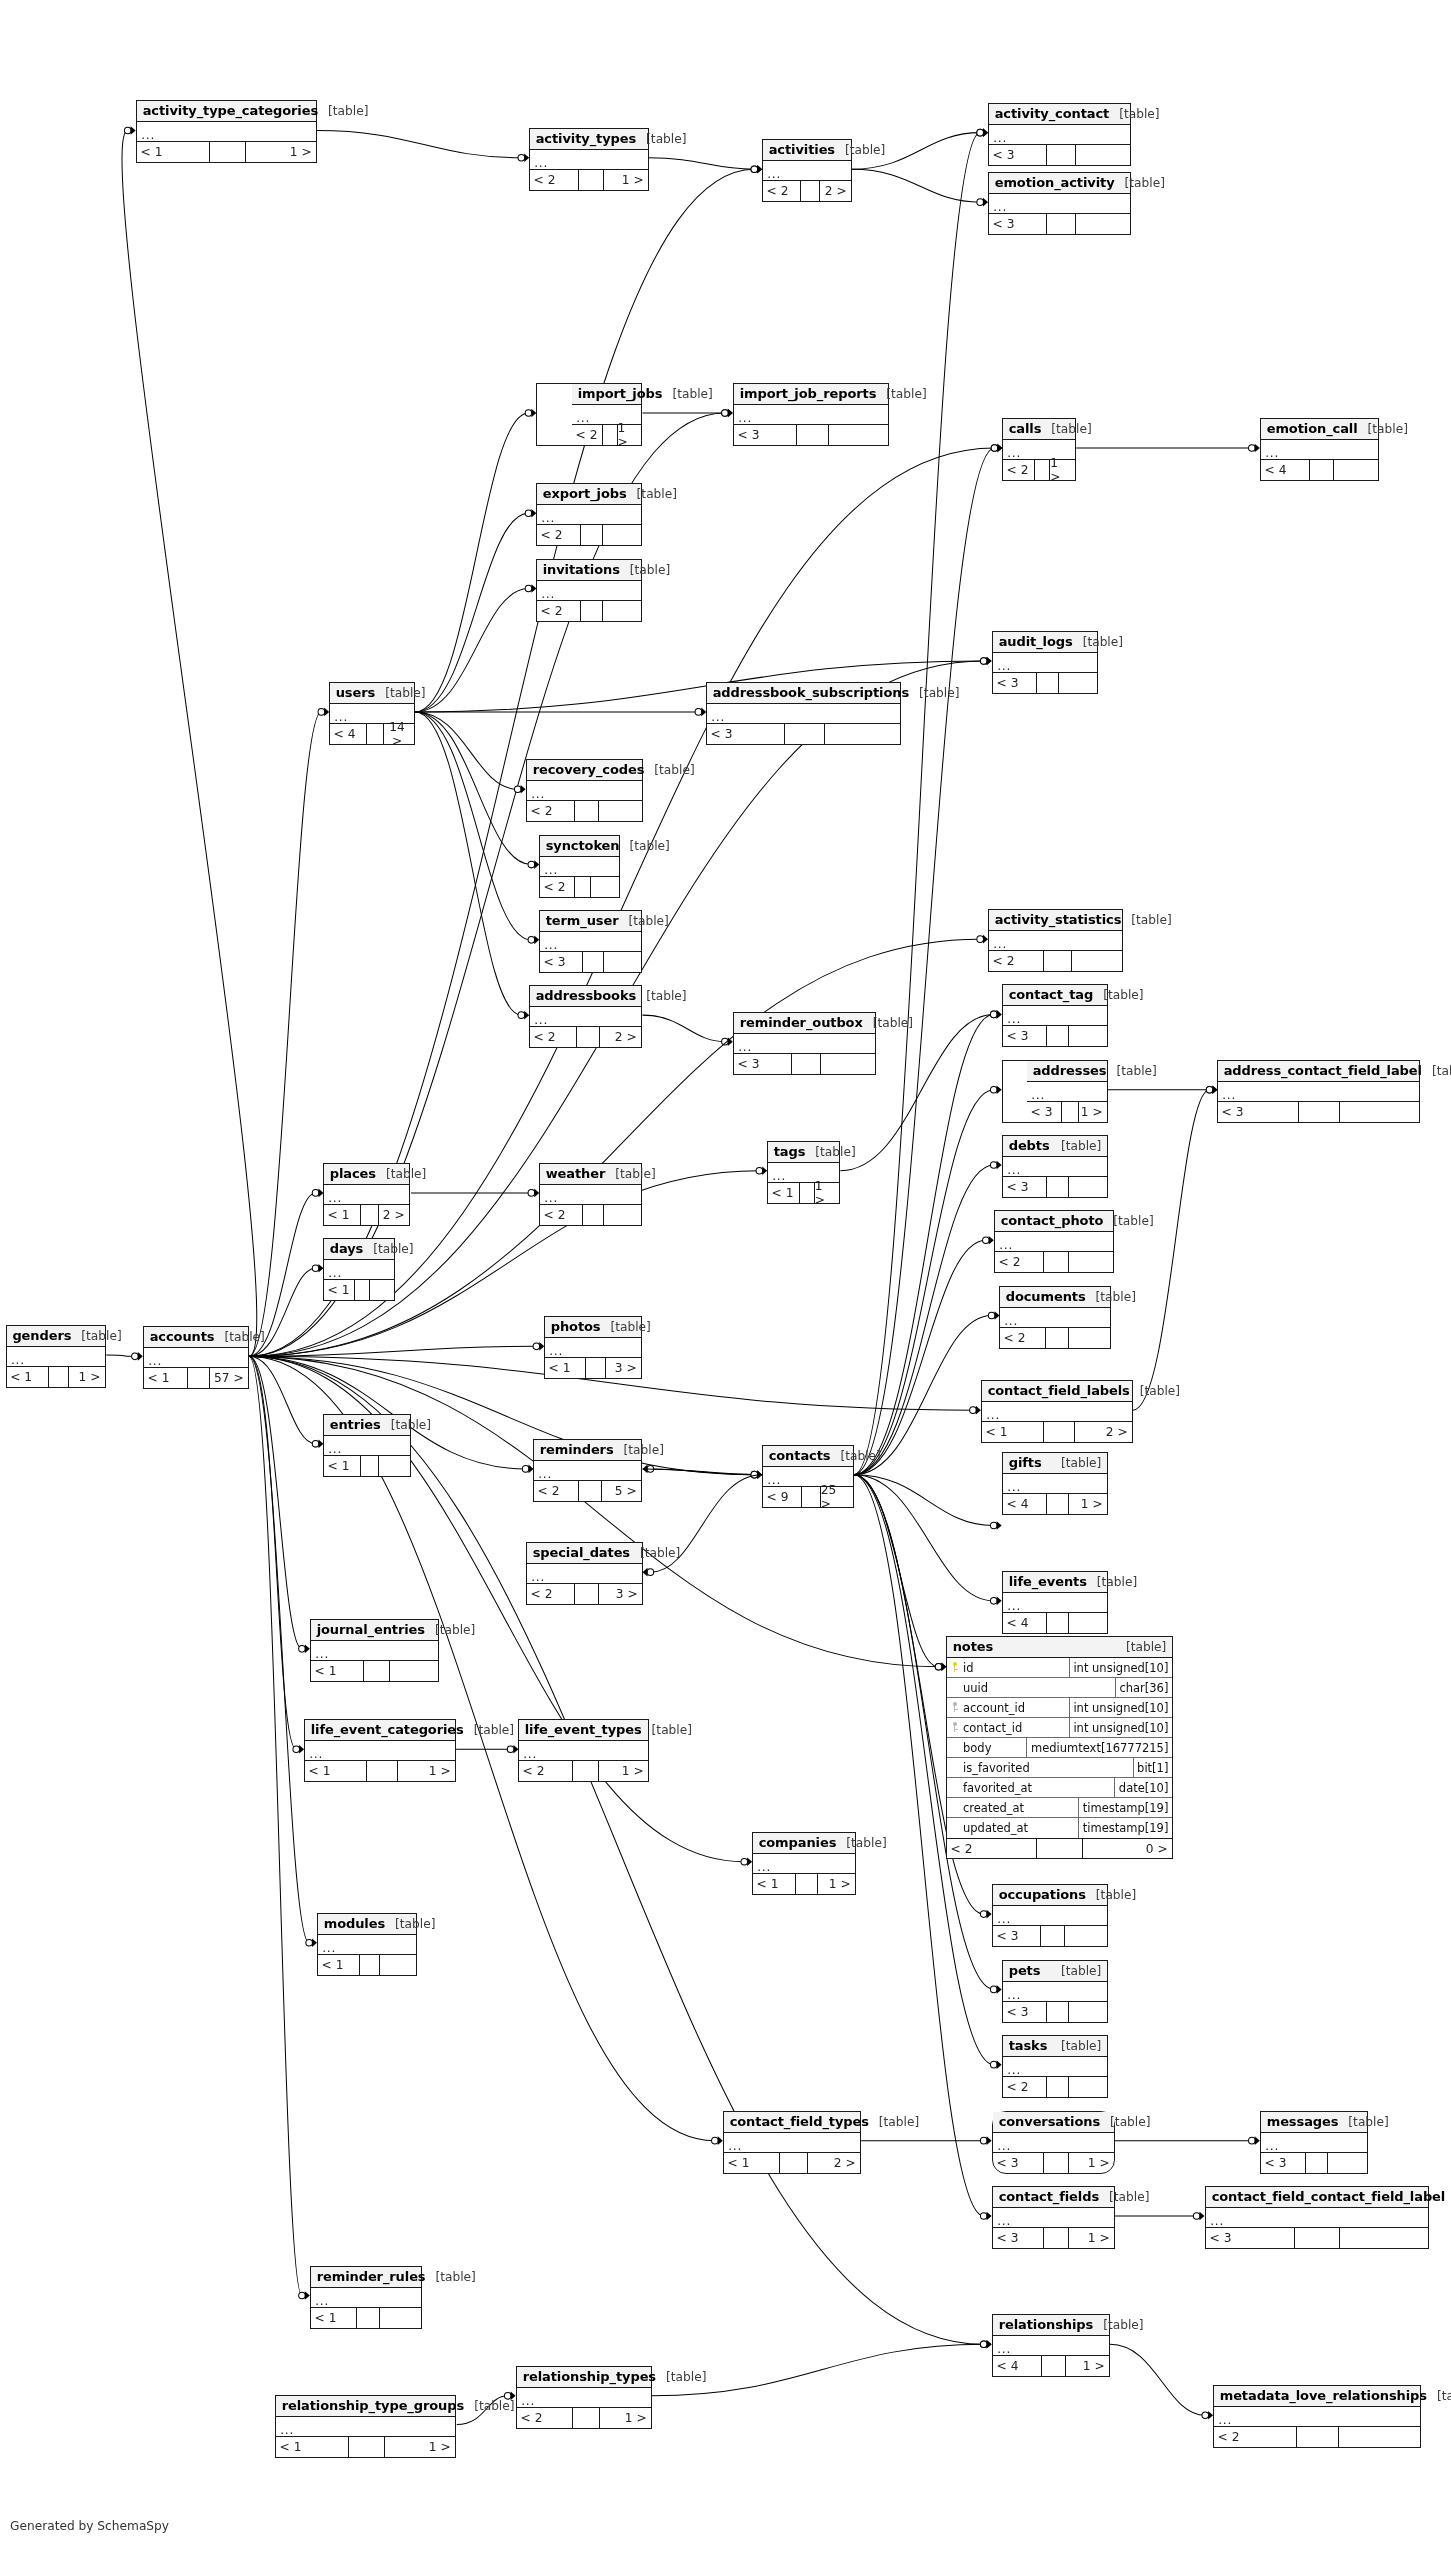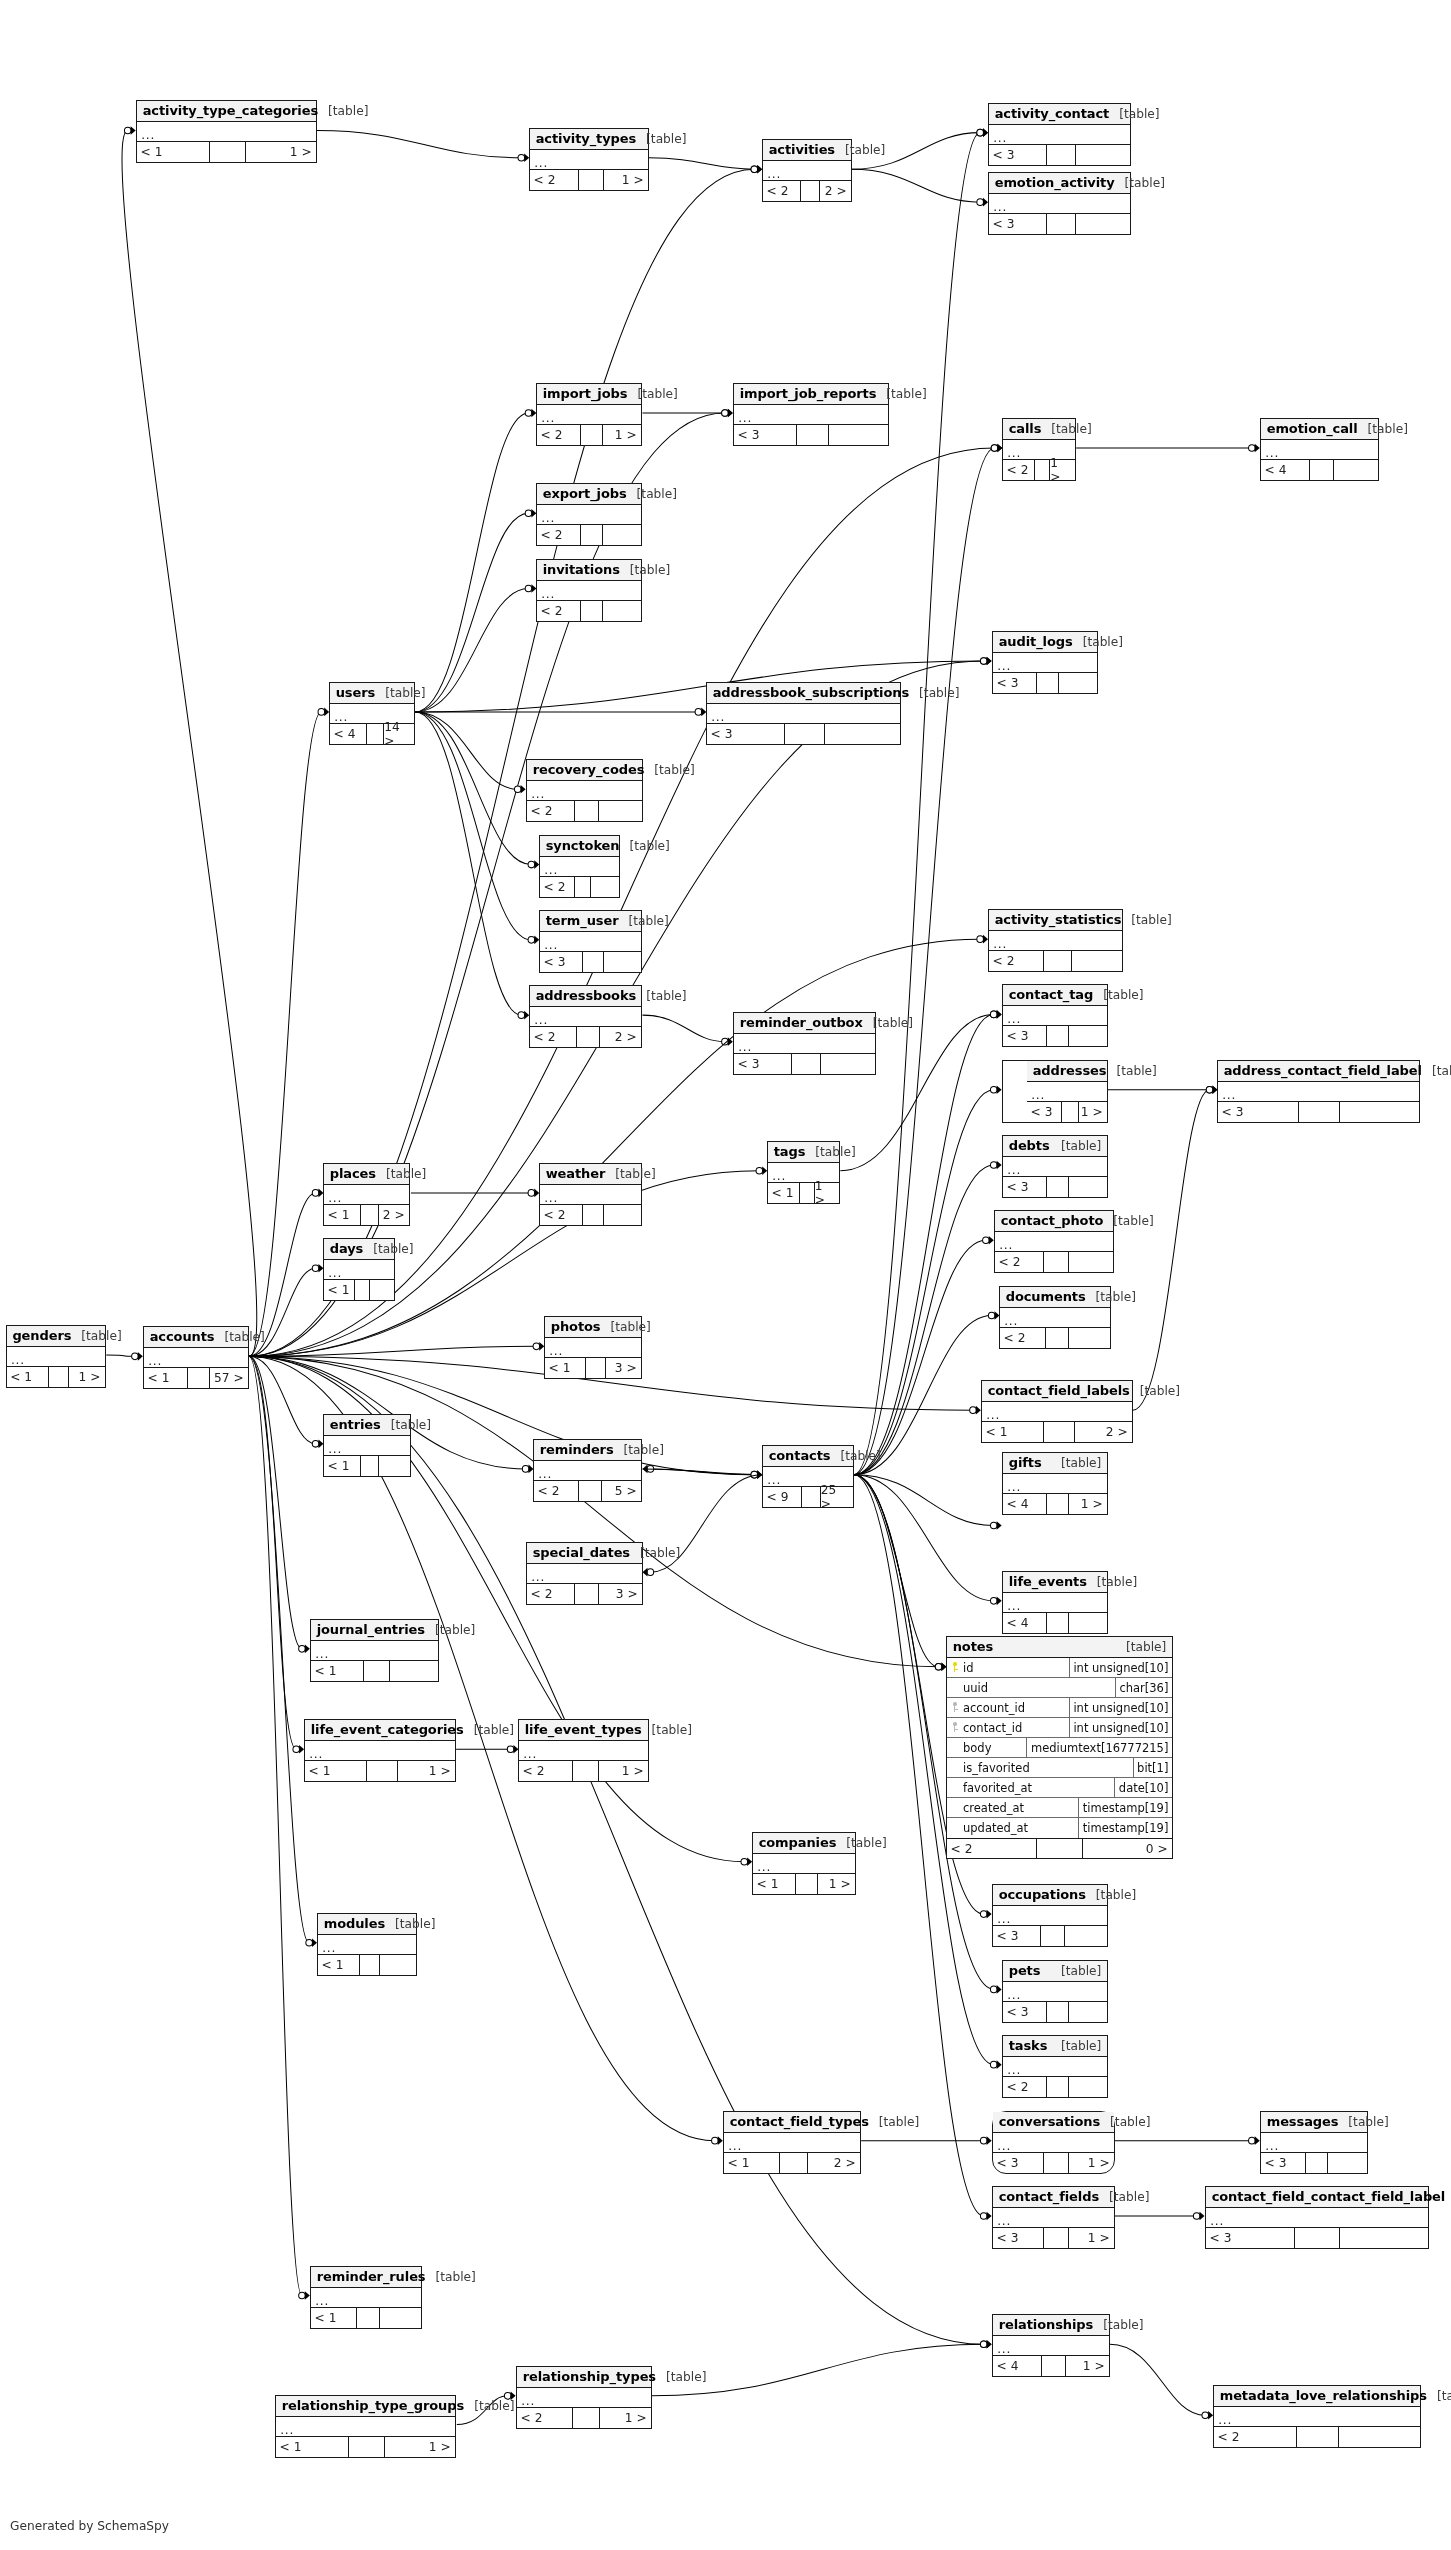--- a/index.html
+++ b/index.html
@@ -320,21 +320,21 @@
         </div>
         <div class="body">
           <span class="dots">...</span>
         </div>
         <div class="foot">
           <div class="fl">&lt; 3</div>
           <div class="fm"></div>
           <div class="fr"></div>
         </div>
       </div>
-      <div class="tbl" style="left: 536px; top: 383px; width: 106px;">
+      <div class="tbl" style="left: 536px; top: 383px; width: 106px; padding-left: 35px;">
         <div class="hdr">
           <span class="nm">import_jobs</span>
           <span class="tg">[table]</span>
         </div>
         <div class="body">
           <span class="dots">...</span>
         </div>
         <div class="foot">
           <div class="fl">&lt; 2</div>
           <div class="fm"></div>
@@ -418,21 +418,21 @@
         </div>
         <div class="body">
           <span class="dots">...</span>
         </div>
         <div class="foot">
           <div class="fl">&lt; 3</div>
           <div class="fm"></div>
           <div class="fr"></div>
         </div>
       </div>
-      <div class="tbl" style="left: 329px; top: 682px; width: 86px;">
+      <div class="tbl" style="left: 329px; top: 682px; width: 86px; text-align: center;">
         <div class="hdr">
           <span class="nm">users</span>
           <span class="tg">[table]</span>
         </div>
         <div class="body">
           <span class="dots">...</span>
         </div>
         <div class="foot">
           <div class="fl">&lt; 4</div>
           <div class="fm"></div>

